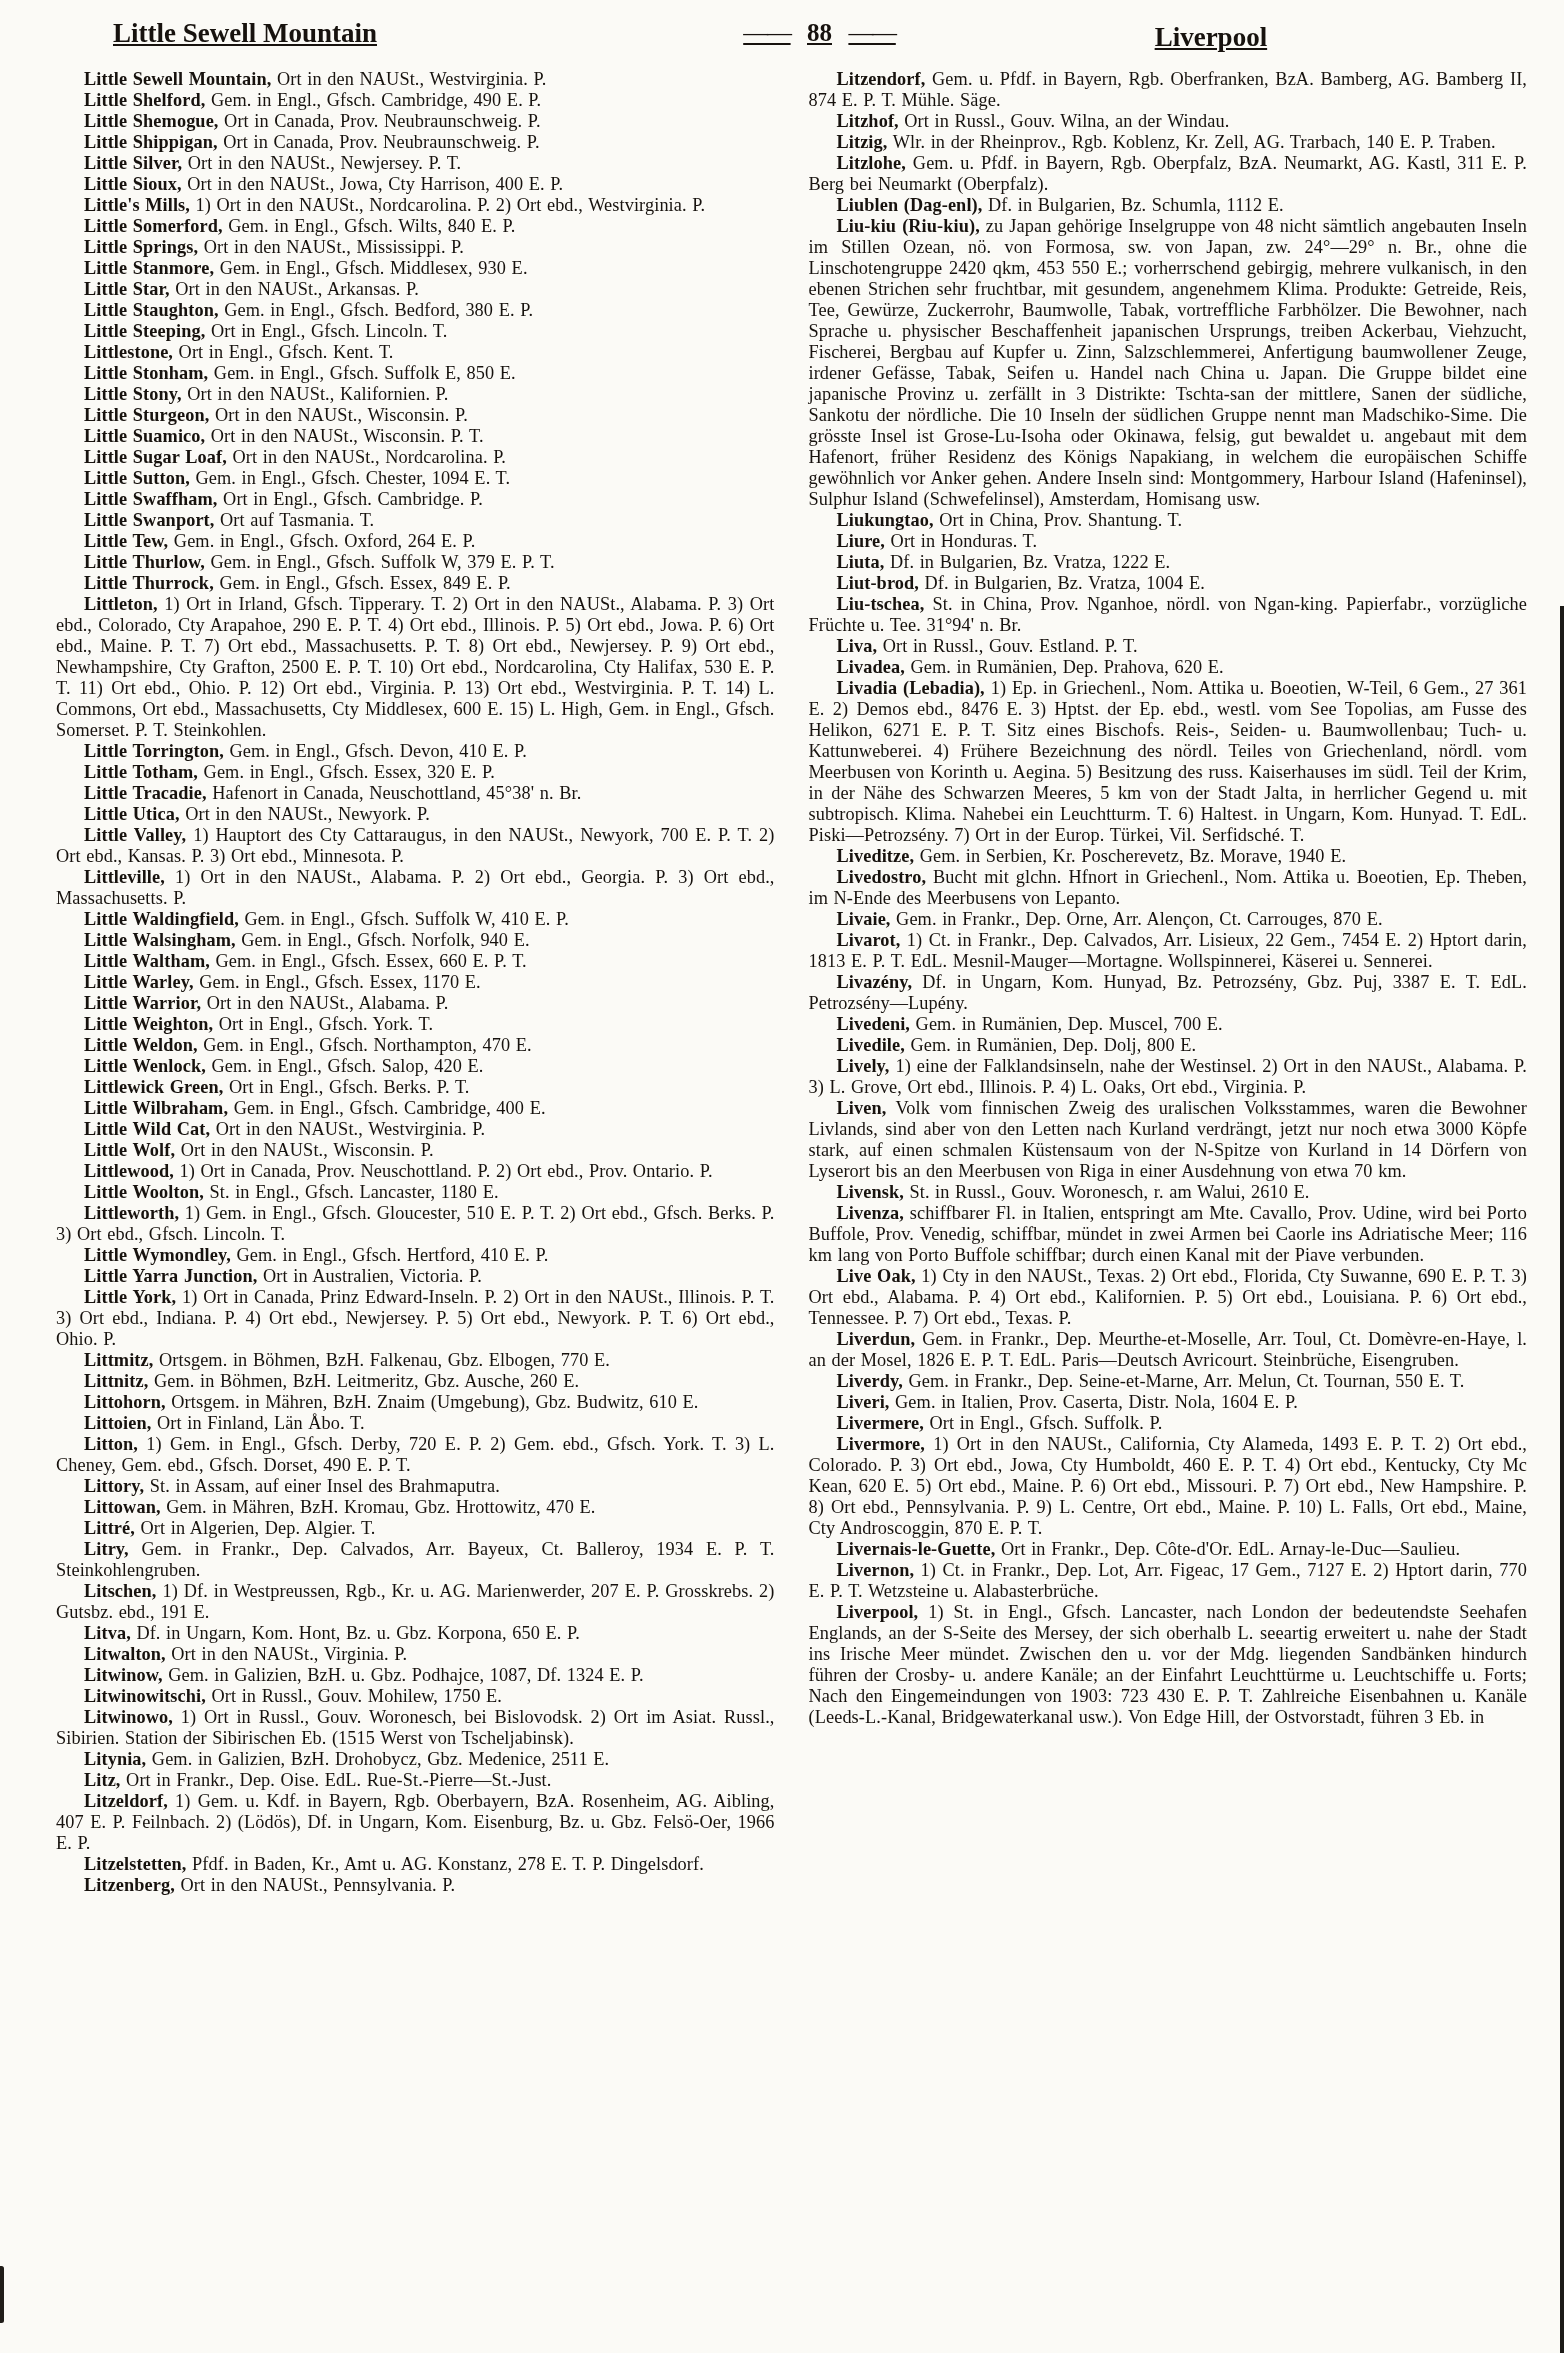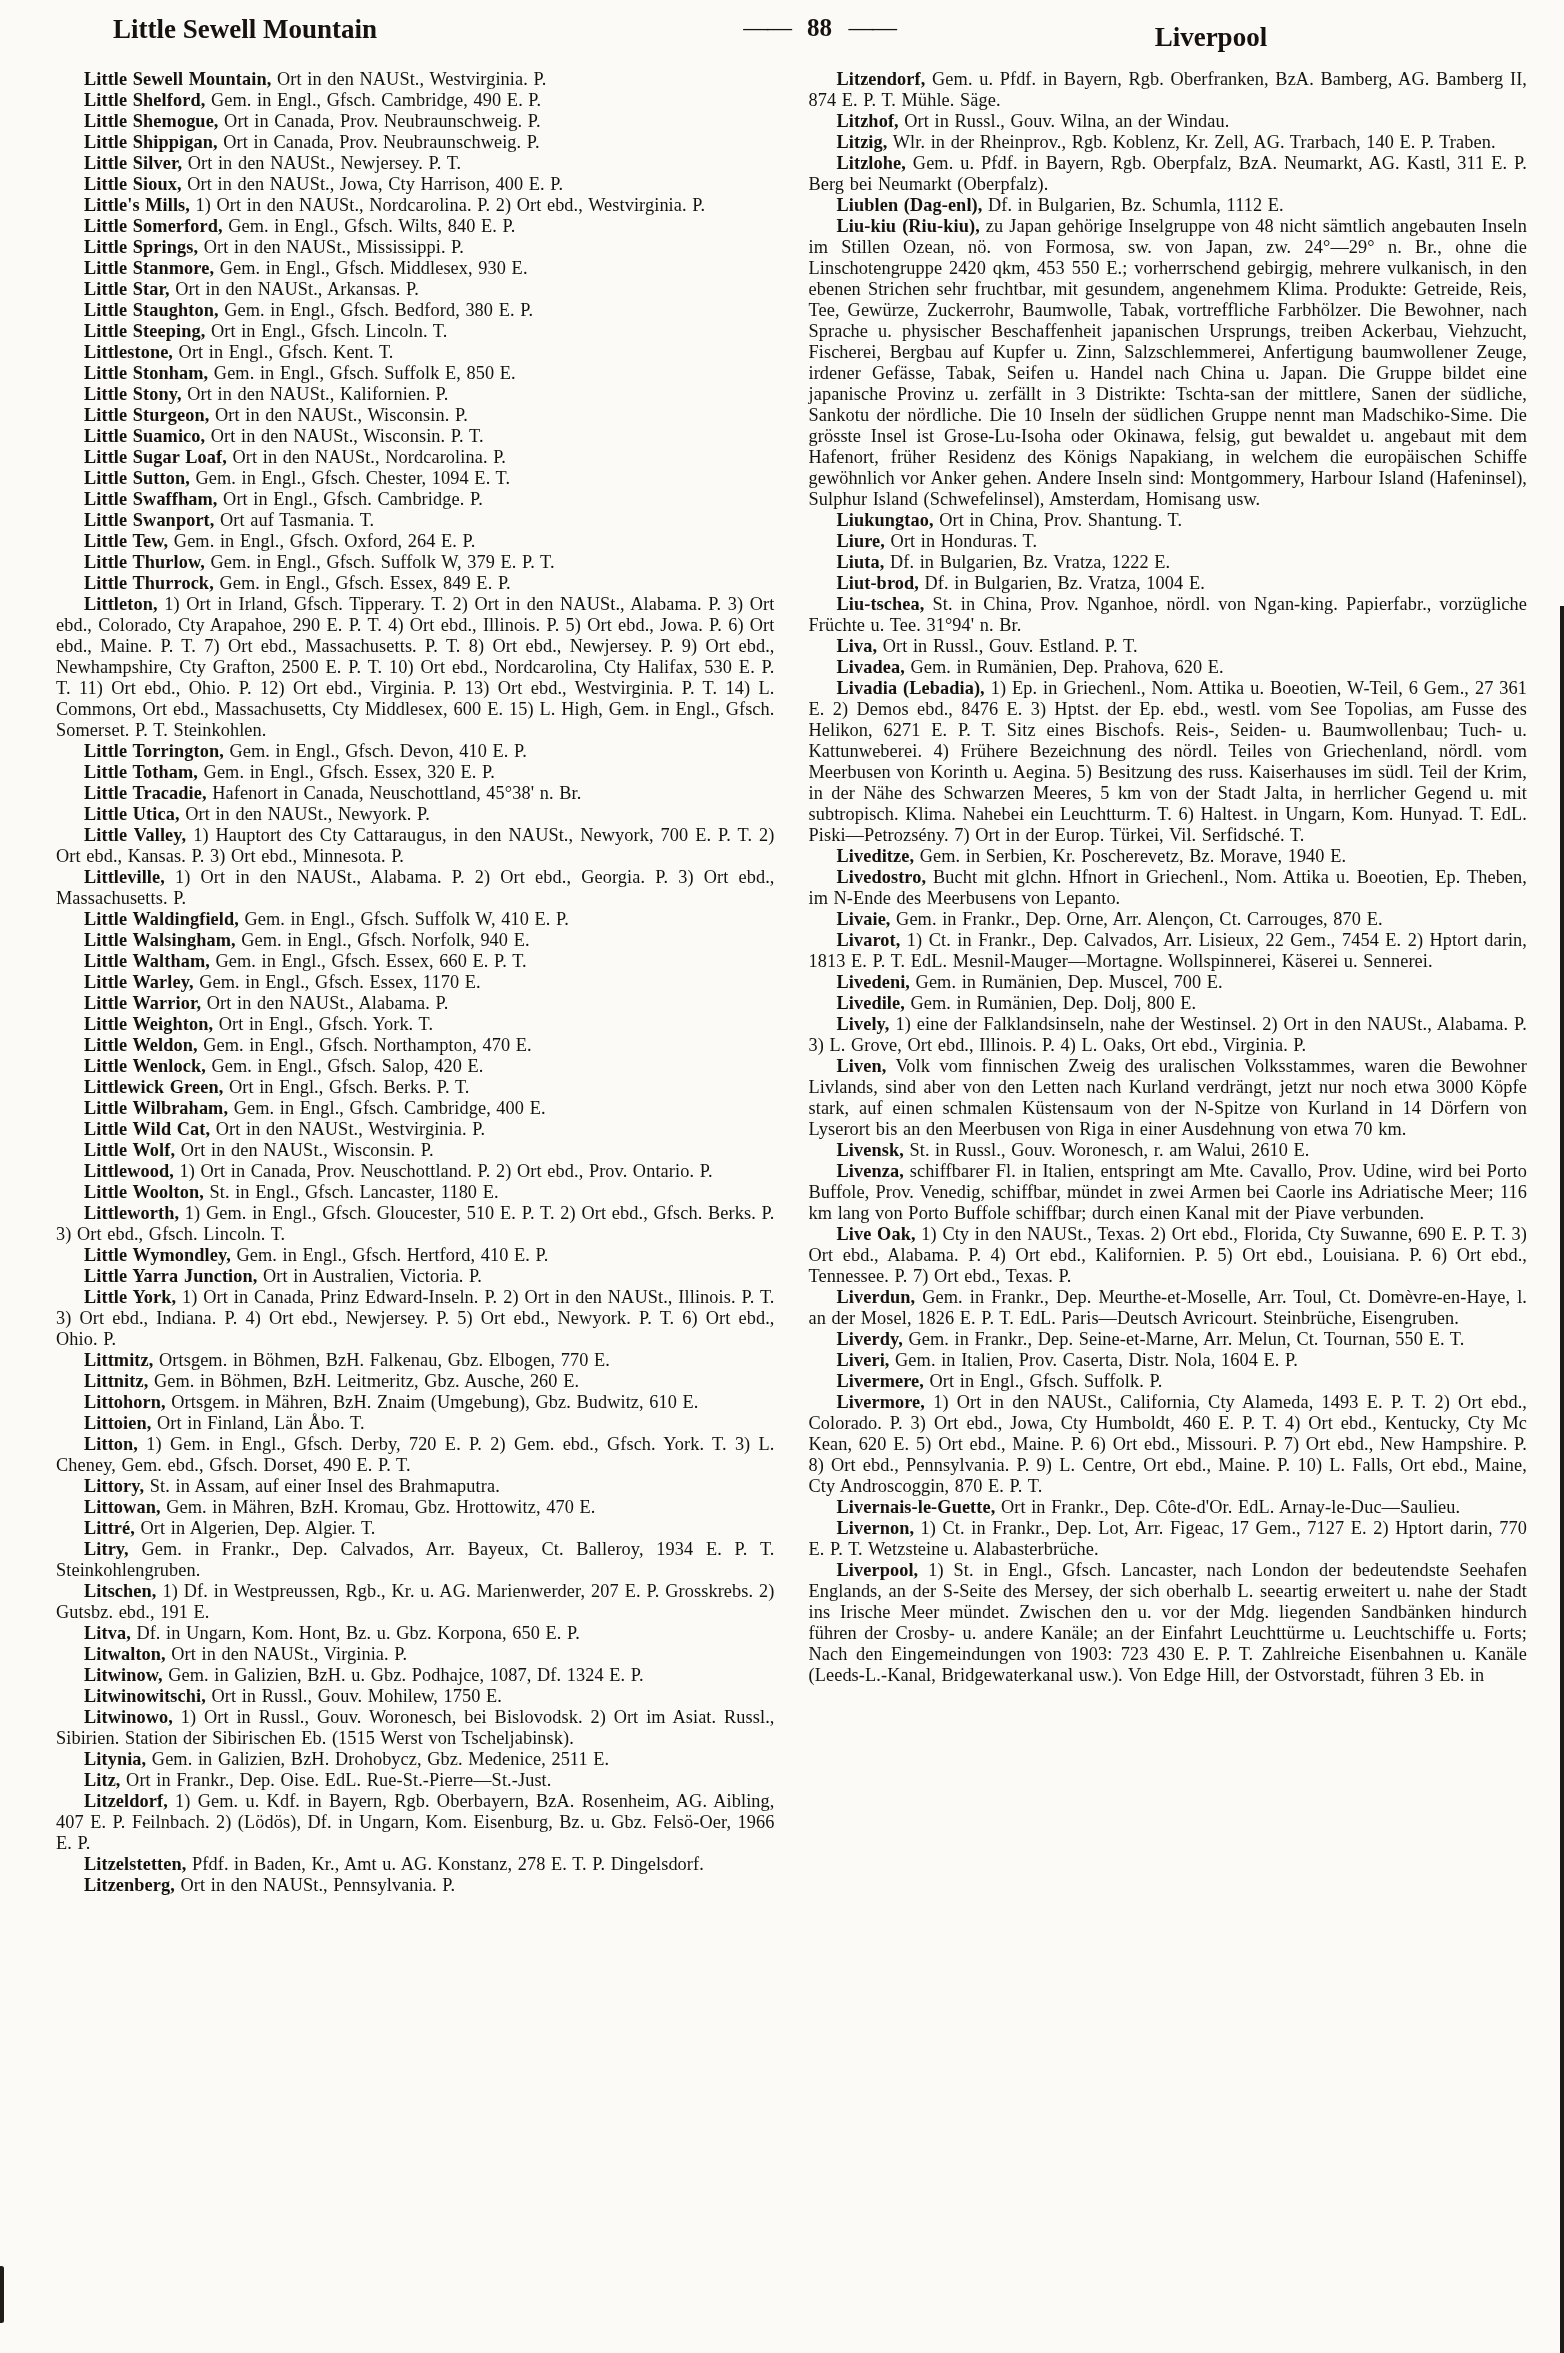--- a/index.html
+++ b/index.html
@@ -12,24 +12,25 @@
     overflow: hidden;
   }
   .page {
     position: relative;
     width: 100%;
     height: 100%;
     padding: 8.8px 0 0 0;
   }
   .header {
     display: flex;
-    align-items: flex-start;
+    align-items: center;
     padding: 5px 38px 12.6px 57px;
     font-weight: bold;
     font-size: 27px;
+    text-decoration: underline;
   }
   .h-zone { flex: 1; display: flex; }
   .h-zone.left { justify-content: flex-start; padding-left: 56px; }
   .h-zone.right { justify-content: center; margin-top: 8px; }
   .h-mid {
     display: flex;
     align-items: baseline;
     gap: 16.4px;
     font-size: 25px;
   }
@@ -174,20 +175,21 @@
         <p class="entry"><b>Liuta,</b><span> Df. in Bulgarien, Bz. Vratza, 1222 E.</span></p>
         <p class="entry"><b>Liut-brod,</b><span> Df. in Bulgarien, Bz. Vratza, 1004 E.</span></p>
         <p class="entry"><b>Liu-tschea,</b><span> St. in China, Prov. Nganhoe, nördl. von Ngan-king. Papierfabr., vorzügliche Früchte u. Tee. 31°94' n. Br.</span></p>
         <p class="entry"><b>Liva,</b><span> Ort in Russl., Gouv. Estland. P. T.</span></p>
         <p class="entry"><b>Livadea,</b><span> Gem. in Rumänien, Dep. Prahova, 620 E.</span></p>
         <p class="entry"><b>Livadia (Lebadia),</b><span> 1) Ep. in Griechenl., Nom. Attika u. Boeotien, W-Teil, 6 Gem., 27 361 E. 2) Demos ebd., 8476 E. 3) Hptst. der Ep. ebd., westl. vom See Topolias, am Fusse des Helikon, 6271 E. P. T. Sitz eines Bischofs. Reis-, Seiden- u. Baumwollenbau; Tuch- u. Kattunweberei. 4) Frühere Bezeichnung des nördl. Teiles von Griechenland, nördl. vom Meerbusen von Korinth u. Aegina. 5) Besitzung des russ. Kaiserhauses im südl. Teil der Krim, in der Nähe des Schwarzen Meeres, 5 km von der Stadt Jalta, in herrlicher Gegend u. mit subtropisch. Klima. Nahebei ein Leuchtturm. T. 6) Haltest. in Ungarn, Kom. Hunyad. T. EdL. Piski—Petrozsény. 7) Ort in der Europ. Türkei, Vil. Serfidsché. T.</span></p>
         <p class="entry"><b>Liveditze,</b><span> Gem. in Serbien, Kr. Poscherevetz, Bz. Morave, 1940 E.</span></p>
         <p class="entry"><b>Livedostro,</b><span> Bucht mit glchn. Hfnort in Griechenl., Nom. Attika u. Boeotien, Ep. Theben, im N-Ende des Meerbusens von Lepanto.</span></p>
         <p class="entry"><b>Livaie,</b><span> Gem. in Frankr., Dep. Orne, Arr. Alençon, Ct. Carrouges, 870 E.</span></p>
         <p class="entry"><b>Livarot,</b><span> 1) Ct. in Frankr., Dep. Calvados, Arr. Lisieux, 22 Gem., 7454 E. 2) Hptort darin, 1813 E. P. T. EdL. Mesnil-Mauger—Mortagne. Wollspinnerei, Käserei u. Sennerei.</span></p>
+        <p class="entry"><b>Livazény,</b><span> Df. in Ungarn, Kom. Hunyad, Bz. Petrozsény, Gbz. Puj, 3387 E. T. EdL. Petrozsény—Lupény.</span></p>
         <p class="entry"><b>Livedeni,</b><span> Gem. in Rumänien, Dep. Muscel, 700 E.</span></p>
         <p class="entry"><b>Livedile,</b><span> Gem. in Rumänien, Dep. Dolj, 800 E.</span></p>
         <p class="entry"><b>Lively,</b><span> 1) eine der Falklandsinseln, nahe der Westinsel. 2) Ort in den NAUSt., Alabama. P. 3) L. Grove, Ort ebd., Illinois. P. 4) L. Oaks, Ort ebd., Virginia. P.</span></p>
         <p class="entry"><b>Liven,</b><span> Volk vom finnischen Zweig des uralischen Volksstammes, waren die Bewohner Livlands, sind aber von den Letten nach Kurland verdrängt, jetzt nur noch etwa 3000 Köpfe stark, auf einen schmalen Küstensaum von der N-Spitze von Kurland in 14 Dörfern von Lyserort bis an den Meerbusen von Riga in einer Ausdehnung von etwa 70 km.</span></p>
         <p class="entry"><b>Livensk,</b><span> St. in Russl., Gouv. Woronesch, r. am Walui, 2610 E.</span></p>
         <p class="entry"><b>Livenza,</b><span> schiffbarer Fl. in Italien, entspringt am Mte. Cavallo, Prov. Udine, wird bei Porto Buffole, Prov. Venedig, schiffbar, mündet in zwei Armen bei Caorle ins Adriatische Meer; 116 km lang von Porto Buffole schiffbar; durch einen Kanal mit der Piave verbunden.</span></p>
         <p class="entry"><b>Live Oak,</b><span> 1) Cty in den NAUSt., Texas. 2) Ort ebd., Florida, Cty Suwanne, 690 E. P. T. 3) Ort ebd., Alabama. P. 4) Ort ebd., Kalifornien. P. 5) Ort ebd., Louisiana. P. 6) Ort ebd., Tennessee. P. 7) Ort ebd., Texas. P.</span></p>
         <p class="entry"><b>Liverdun,</b><span> Gem. in Frankr., Dep. Meurthe-et-Moselle, Arr. Toul, Ct. Domèvre-en-Haye, l. an der Mosel, 1826 E. P. T. EdL. Paris—Deutsch Avricourt. Steinbrüche, Eisengruben.</span></p>
         <p class="entry"><b>Liverdy,</b><span> Gem. in Frankr., Dep. Seine-et-Marne, Arr. Melun, Ct. Tournan, 550 E. T.</span></p>
         <p class="entry"><b>Liveri,</b><span> Gem. in Italien, Prov. Caserta, Distr. Nola, 1604 E. P.</span></p>

